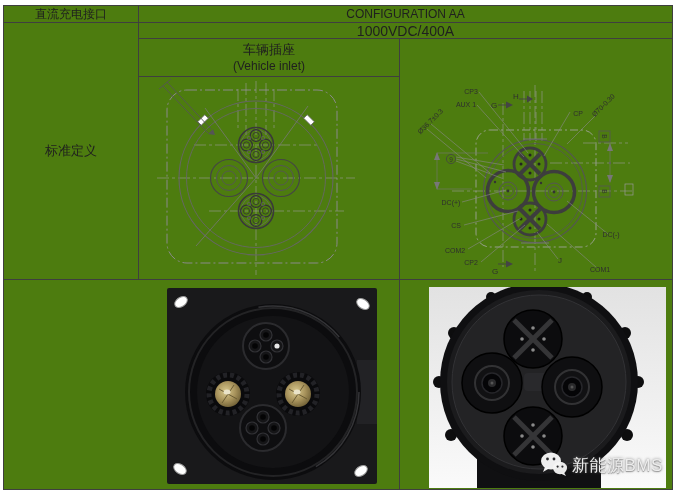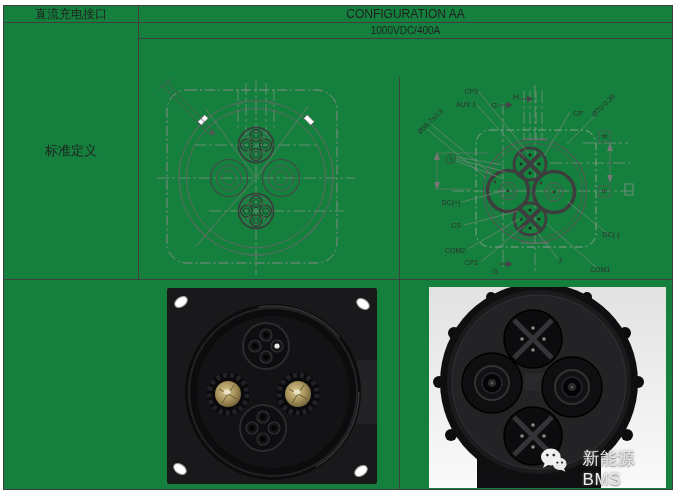--- a/index.html
+++ b/index.html
@@ -1,42 +1,42 @@
 <!DOCTYPE html>
 <html><head>
 <meta charset="utf-8">
 <style>
   html,body{margin:0;padding:0;background:#ffffff;}
   body{width:680px;height:495px;position:relative;overflow:hidden;
        font-family:"Liberation Sans","DejaVu Sans",sans-serif;color:#1f1f1f;}
   .tbl{position:absolute;left:3px;top:5px;width:670px;height:485px;
        border:1px solid #3f3f3f;box-sizing:border-box;display:grid;
        grid-template-columns:135px 261px 272px;
-       grid-template-rows:17px 16px 38px 203px 209px;background:#15803d;}
+       grid-template-rows:17px 16px 38px 203px 209px;background:#4d7c0f;}
   .cell{border-right:1px solid #3f3f3f;border-bottom:1px solid #3f3f3f;
         box-sizing:border-box;position:relative;display:flex;
         align-items:center;justify-content:center;overflow:hidden;}
   .c-a{grid-column:1;grid-row:1;font-size:12px;}
   .c-b{grid-column:2/4;grid-row:1;font-size:12px;border-right:none;}
   .c-c{grid-column:1;grid-row:2/5;font-size:13px;}
-  .c-d{grid-column:2/4;grid-row:2;font-size:10px;border-right:none;}
+  .c-d{grid-column:2/4;grid-row:2;font-size:14px;border-right:none;}
   .c-e{grid-column:2;grid-row:3;}
   .c-f{grid-column:3;grid-row:3;border-right:none;}
   .c-g{grid-column:2;grid-row:4;align-items:flex-start;justify-content:flex-start;}
   .c-h{grid-column:3;grid-row:4;border-right:none;align-items:flex-start;justify-content:flex-start;}
   .c-i{grid-column:1;grid-row:5;border-bottom:none;font-size:13px;}
   .c-j{grid-column:2;grid-row:5;border-bottom:none;align-items:flex-start;justify-content:flex-start;}
   .c-k{grid-column:3;grid-row:5;border-right:none;border-bottom:none;
        align-items:flex-start;justify-content:flex-start;}
   .two-line{display:flex;flex-direction:column;align-items:center;line-height:1.35;}
   .two-line .cn{font-size:13px;}
   .two-line .en{font-size:12px;}
   .photo{position:absolute;}
   .wm{position:absolute;left:140px;top:167px;height:30px;display:flex;
-      align-items:flex-start;gap:15px;pointer-events:none;}
+      align-items:flex-end;gap:4px;pointer-events:none;}
   .wm-text{font-size:17px;letter-spacing:.5px;color:#ededed;
            text-shadow:0 0 3px rgba(110,110,110,.9),0 1px 1px rgba(0,0,0,.35);}
   svg text{font-family:"Liberation Sans","DejaVu Sans",sans-serif;}
 </style>
 </head>
 <body>
 
 <div class="tbl">
 
   <div class="cell c-a">
@@ -48,20 +48,26 @@
   </div>
 
   <div class="cell c-b">
     <span>CONFIGURATION AA</span>
   </div>
 
   <div class="cell c-d">
     <span>1000VDC/400A</span>
   </div>
 
+  <div class="cell c-e">
+    <div class="two-line">
+      <span class="cn">车辆插座</span>
+      <span class="en">(Vehicle inlet)</span>
+    </div>
+  </div>
 
 
   <div class="cell c-g">
     <svg width="260" height="202" viewBox="0 0 260 202">
       <defs>
         <g id="lclus">
           <circle r="17.5" fill="none" stroke="#3a3a3a" stroke-width="1.6"></circle>
           <circle r="15" fill="none" stroke="#6a6a6a" stroke-width="0.7"></circle>
           <g stroke="#333" fill="none">
             <circle cx="0" cy="-9.5" r="5.8" stroke-width="1.3"></circle>

